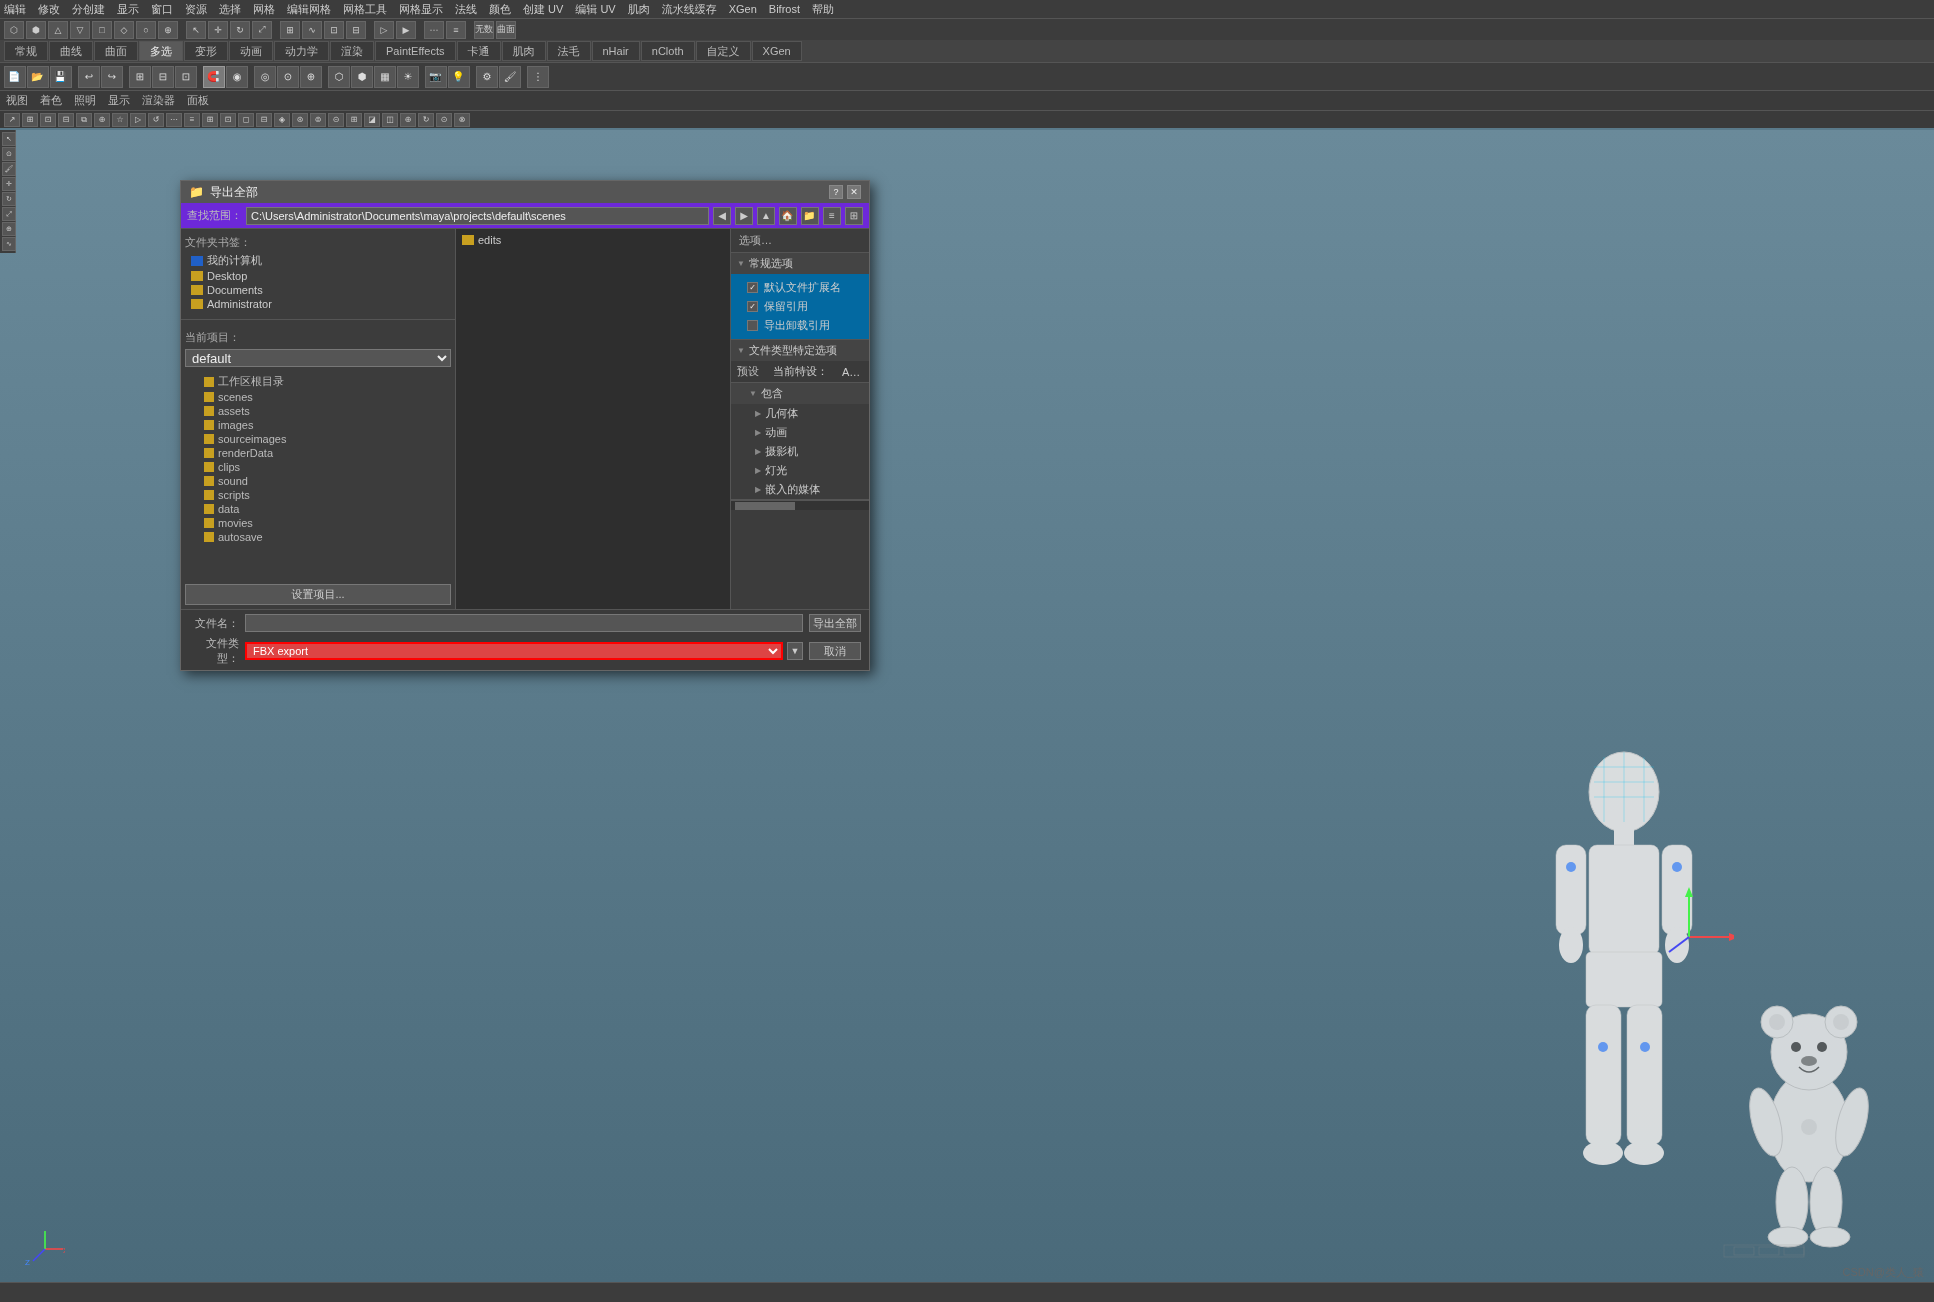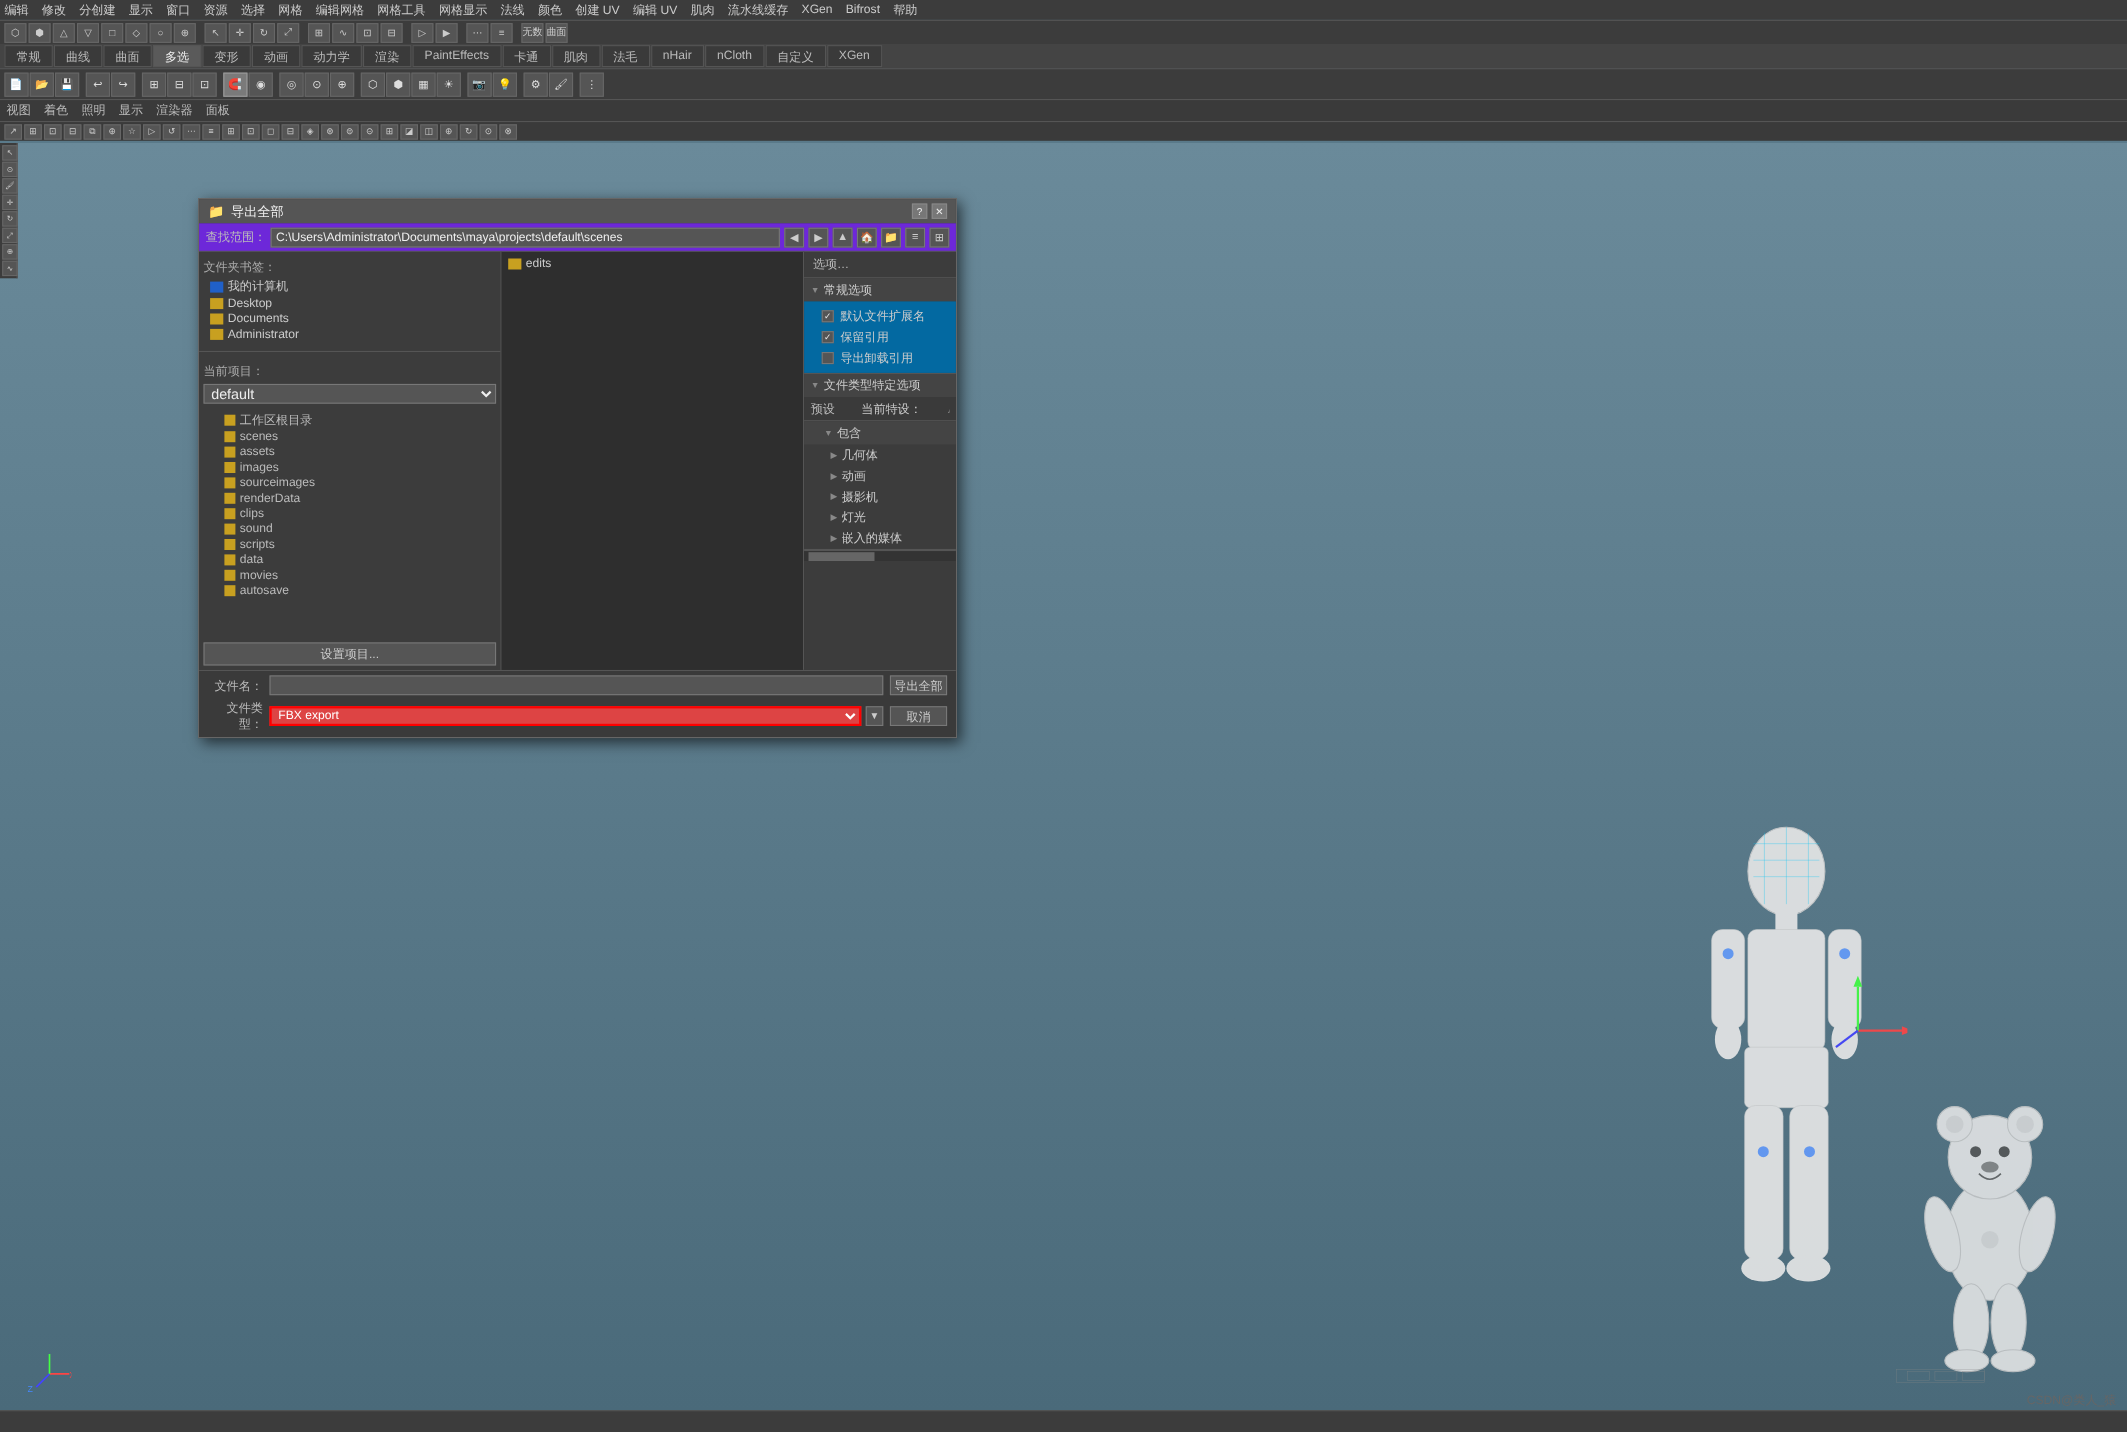--- a/index.html
+++ b/index.html
@@ -425,21 +425,21 @@
       background: #555;
       display: inline-flex; align-items: center; justify-content: center;
       font-size: 8px;
     }
     .cb.checked { color: #eee; }
     .cb.checked::after { content: '✓'; }
 
     .preset-row {
       display: flex;
       align-items: center;
-      gap: 24px;
+      gap: 14px;
       padding: 3px 6px;
       background: #3a3a3a;
       border-bottom: 1px solid #555;
     }
     .preset-label { color: #bbb; font-size: 11px; }
     .preset-value {
       flex: 1;
       font-size: 11px;
       color: #ccc;
       text-align: right;

